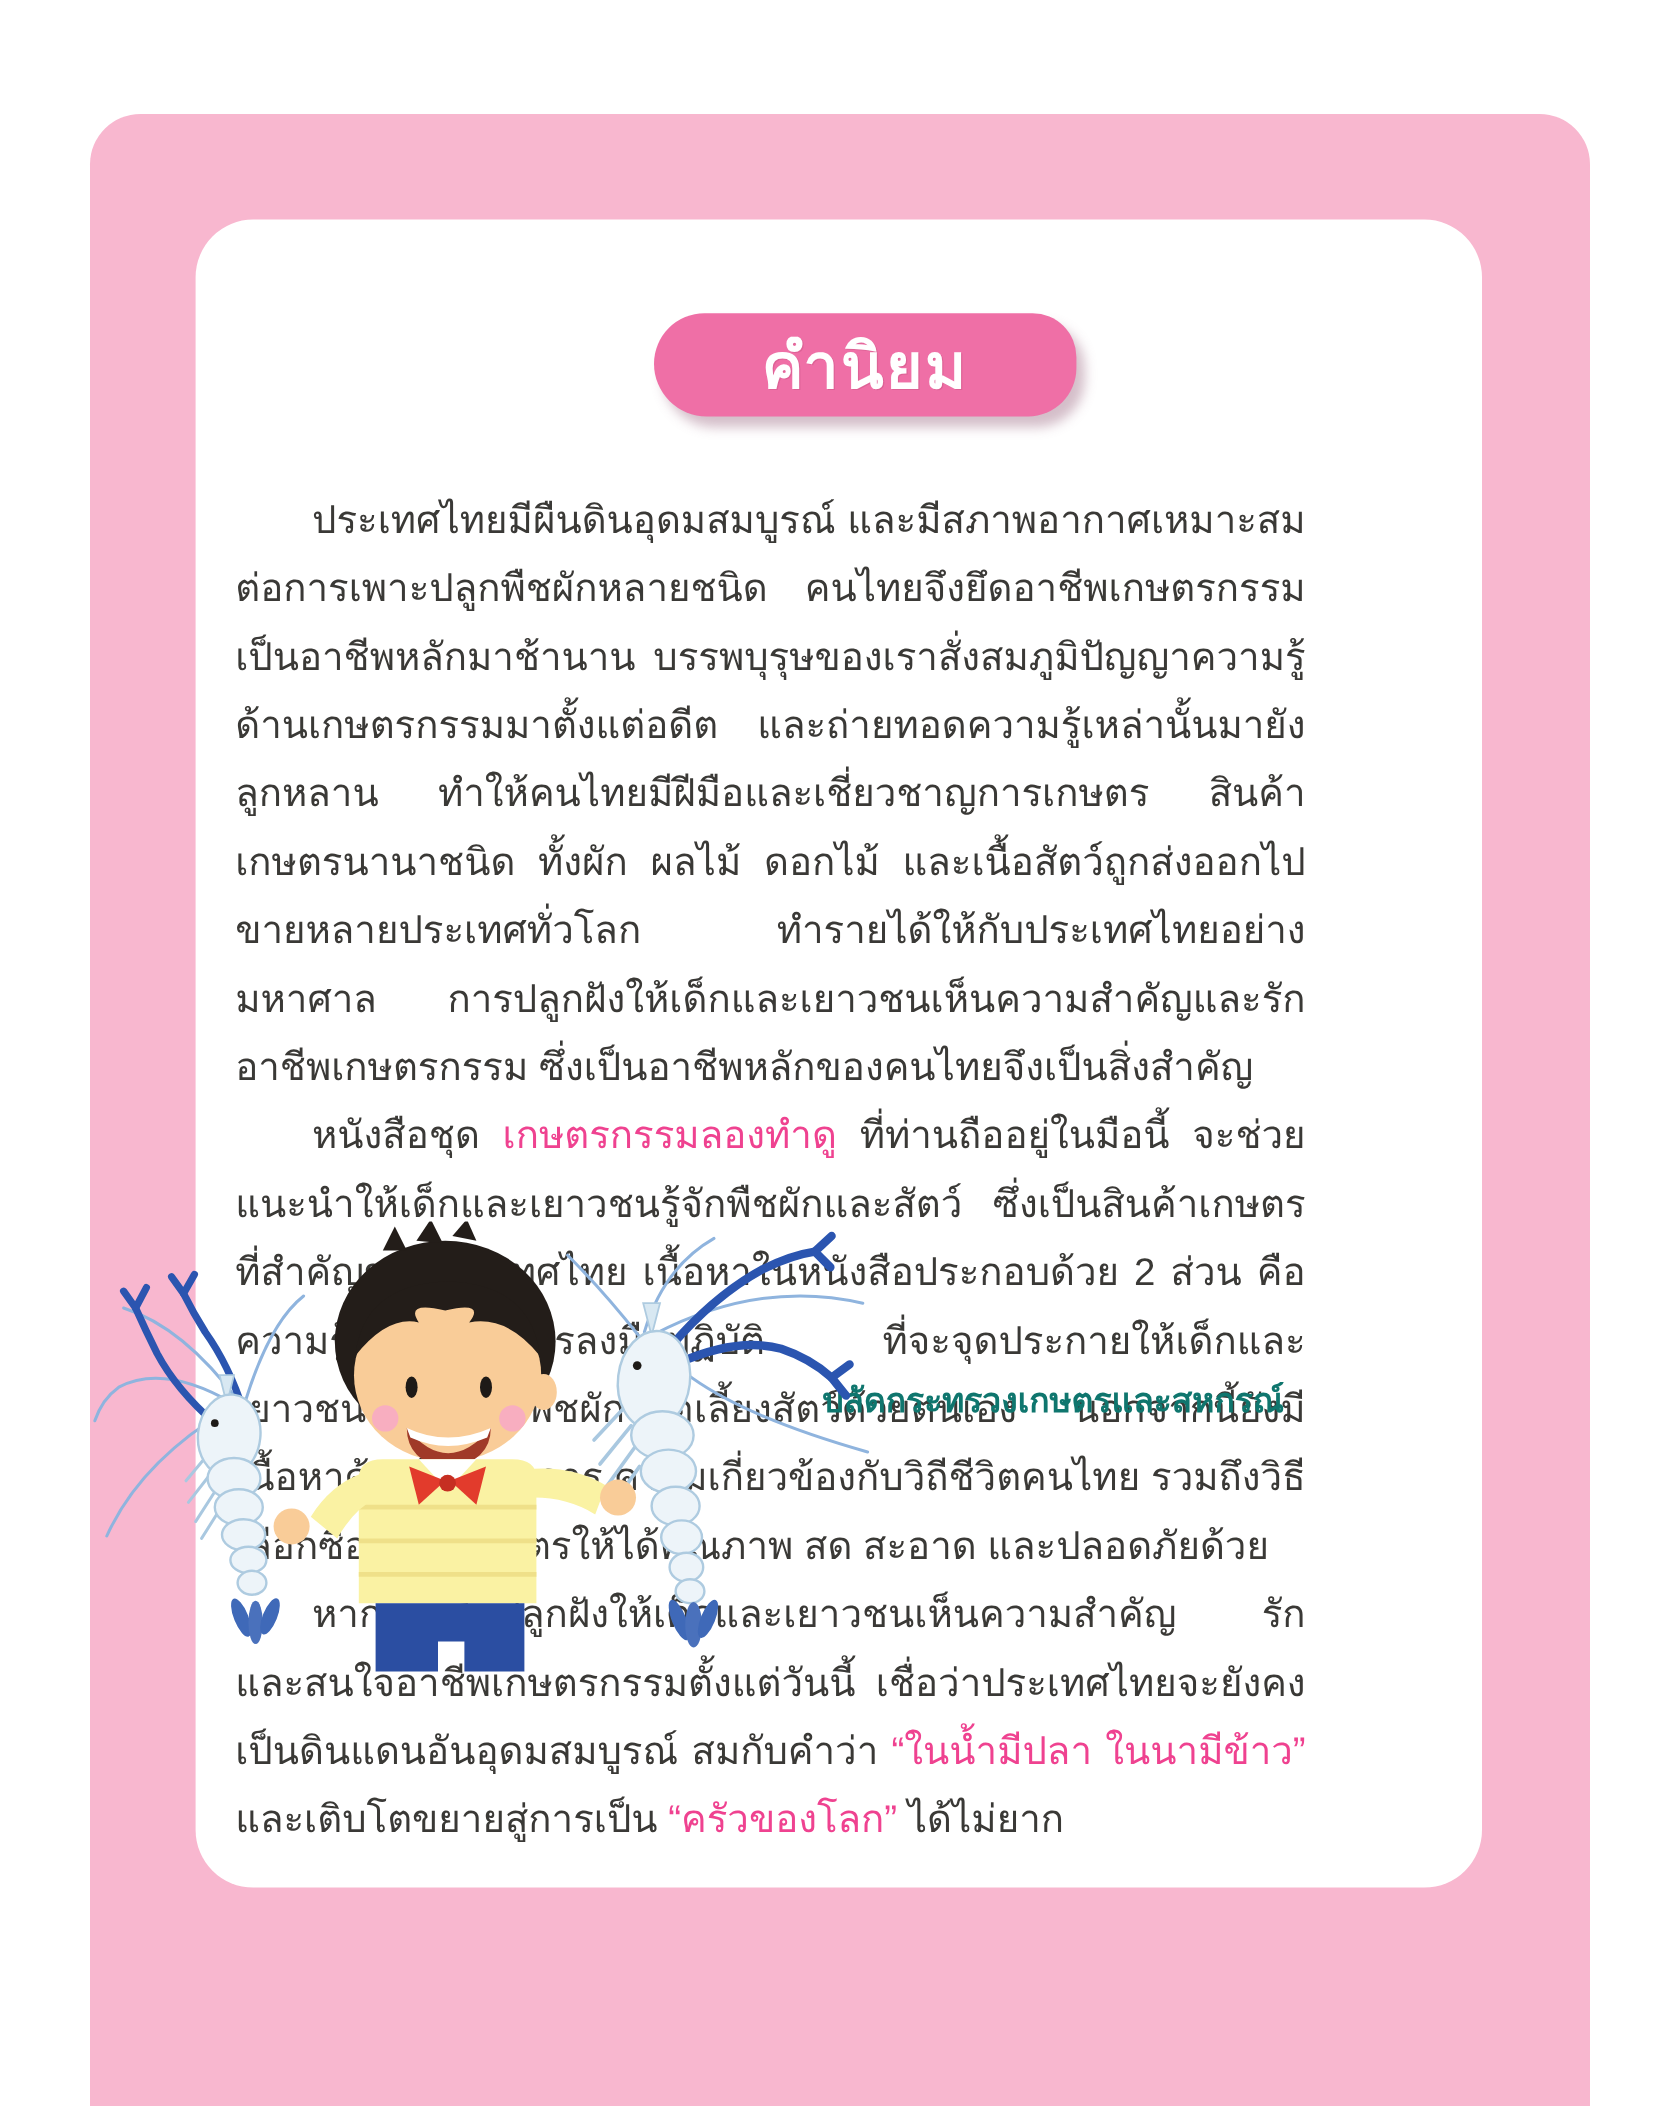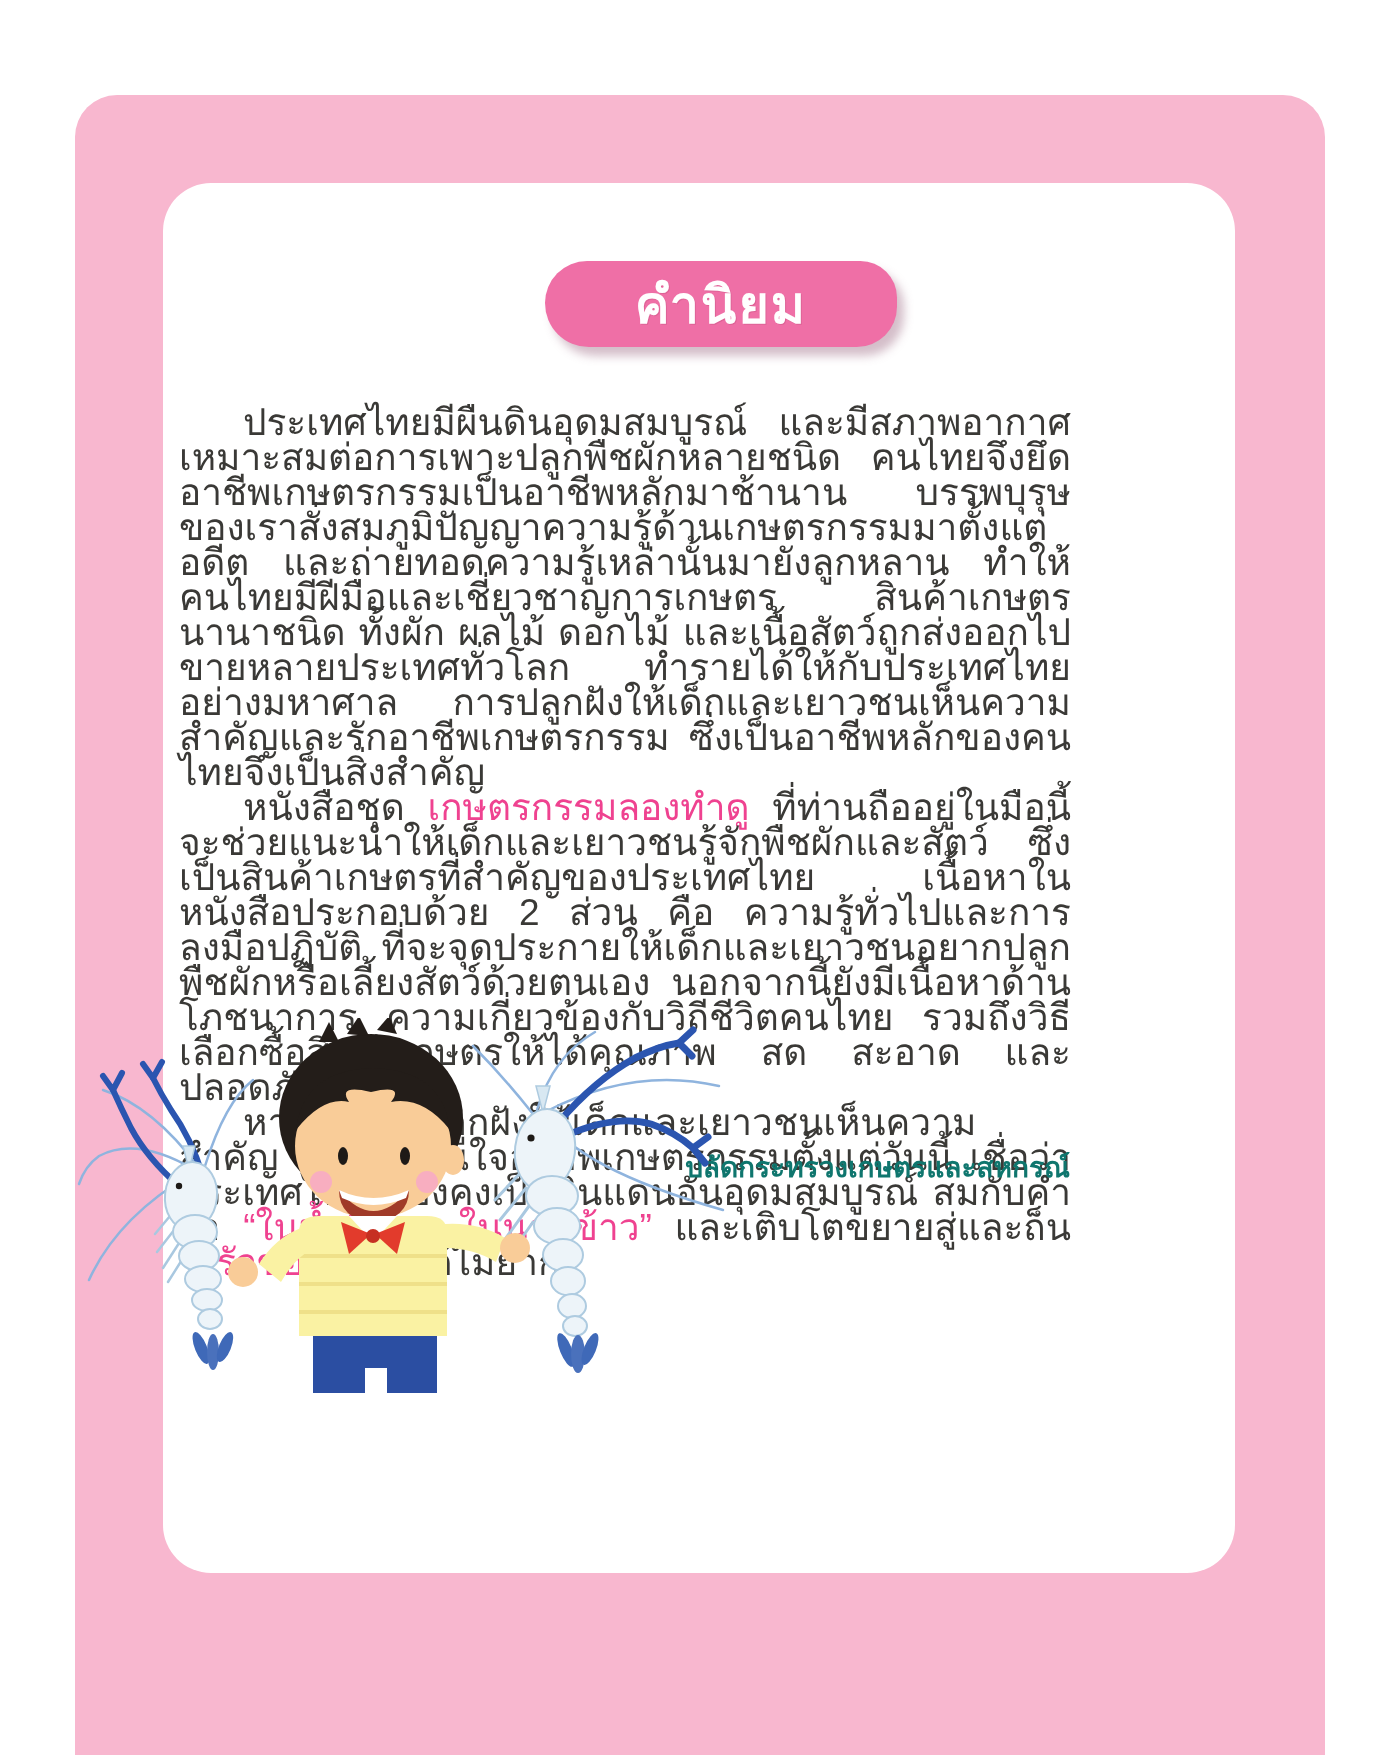--- a/index.html
+++ b/index.html
@@ -22,23 +22,23 @@
     background:var(--badge-pink,#EF6FA6);
     border-radius:46px 40px 44px 48px;
     box-shadow:7px 9px 10px rgba(160,110,135,0.45);
     display:flex;align-items:center;justify-content:center;
   }
   .title-badge span{
     color:#ffffff;font-size:52px;font-weight:bold;letter-spacing:2px;
     text-shadow:1px 1px 0 rgba(210,90,140,.6);
   }
   .preface-text{
-    position:absolute;left:16px;top:222px;width:892px;
+    position:absolute;left:33px;top:222px;width:892px;
     color:var(--text-color,#3A3936);
-    font-size:37px;line-height:35px;text-align:justify;
+    font-size:32px;line-height:57px;text-align:justify;
   }
   .preface-text p{margin:0;text-indent:64px;}
   .accent{color:var(--accent-pink,#EF4290);font-weight:normal;}
   .signature{
     position:absolute;top:962px;right:165px;
     color:#0f766e;font-size:28px;font-weight:bold;
   }
   .illustration{
     position:absolute;left:75px;top:1018px;width:660px;height:376px;
   }
@@ -50,21 +50,21 @@
   <div class="frame">
     <div class="content-card">
 
       <div class="title-badge">
         <span>คำนิยม</span>
       </div>
 
       <div class="preface-text">
           <p><span>ประเทศไทยมีผืนดินอุดมสมบูรณ์ และมีสภาพอากาศเหมาะสมต่อการเพาะปลูกพืชผักหลายชนิด คนไทยจึงยึดอาชีพเกษตรกรรมเป็นอาชีพหลักมาช้านาน  บรรพบุรุษของเราสั่งสมภูมิปัญญาความรู้ด้านเกษตรกรรมมาตั้งแต่อดีต และถ่ายทอดความรู้เหล่านั้นมายังลูกหลาน ทำให้คนไทยมีฝีมือและเชี่ยวชาญการเกษตร  สินค้าเกษตรนานาชนิด ทั้งผัก ผลไม้ ดอกไม้ และเนื้อสัตว์ถูกส่งออกไปขายหลายประเทศทั่วโลก ทำรายได้ให้กับประเทศไทยอย่างมหาศาล การปลูกฝังให้เด็กและเยาวชนเห็นความสำคัญและรักอาชีพเกษตรกรรม ซึ่งเป็นอาชีพหลักของคนไทยจึงเป็นสิ่งสำคัญ</span></p>
           <p><span>หนังสือชุด </span><span class="accent">เกษตรกรรมลองทำดู</span><span> ที่ท่านถืออยู่ในมือนี้ จะช่วยแนะนำให้เด็กและเยาวชนรู้จักพืชผักและสัตว์ ซึ่งเป็นสินค้าเกษตรที่สำคัญของประเทศไทย  เนื้อหาในหนังสือประกอบด้วย 2 ส่วน คือ ความรู้ทั่วไปและการลงมือปฏิบัติ ที่จะจุดประกายให้เด็กและเยาวชนอยากปลูกพืชผักหรือเลี้ยงสัตว์ด้วยตนเอง  นอกจากนี้ยังมีเนื้อหาด้านโภชนาการ ความเกี่ยวข้องกับวิถีชีวิตคนไทย รวมถึงวิธีเลือกซื้อสินค้าเกษตรให้ได้คุณภาพ สด สะอาด และปลอดภัยด้วย</span></p>
-          <p><span>หากเราเริ่มปลูกฝังให้เด็กและเยาวชนเห็นความสำคัญ รัก และสนใจอาชีพเกษตรกรรมตั้งแต่วันนี้ เชื่อว่าประเทศไทยจะยังคงเป็นดินแดนอันอุดมสมบูรณ์ สมกับคำว่า </span><span class="accent">“ในน้ำมีปลา ในนามีข้าว”</span><span> และเติบโตขยายสู่และถ็น </span><span class="accent">“ครัวของโลก”</span><span> ได้ไม่ยาก</span></p>
+          <p><span>หากเราเริ่มปลูกฝังให้เด็กและเยาวชนเห็นความสำคัญ รัก และสนใจอาชีพเกษตรกรรมตั้งแต่วันนี้ เชื่อว่าประเทศไทยจะยังคงเป็นดินแดนอันอุดมสมบูรณ์ สมกับคำว่า </span><span class="accent">“ในน้ำมีปลา ในนามีข้าว”</span><span> และเติบโตขยายสู่การเป็น </span><span class="accent">“ครัวของโลก”</span><span> ได้ไม่ยาก</span></p>
         </div>
 
       <div class="signature">ปลัดกระทรวงเกษตรและสหกรณ์</div>
     </div>
   </div>
 
   <svg class="illustration" viewBox="0 0 660 376" xmlns="http://www.w3.org/2000/svg">
 
     <g stroke="#8FB4DE" stroke-width="2.5" fill="none" stroke-linecap="round">
 

